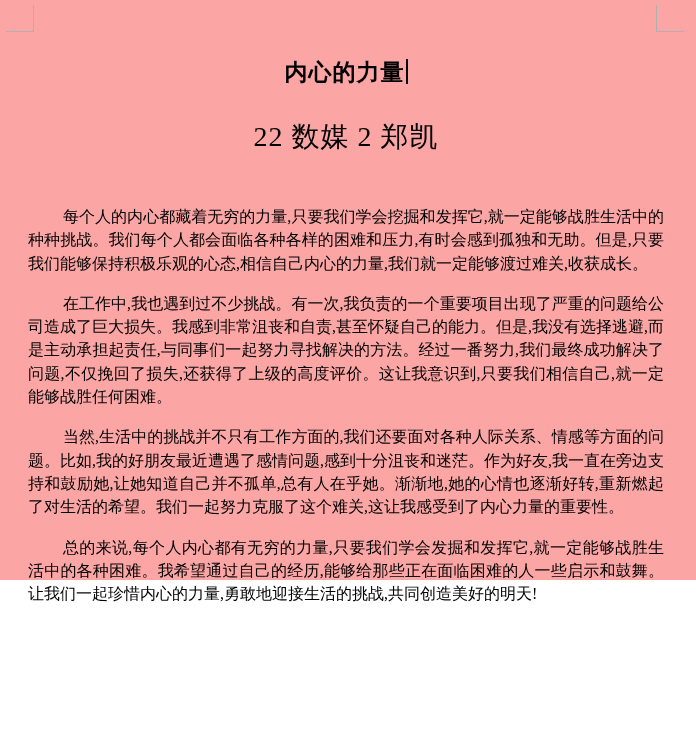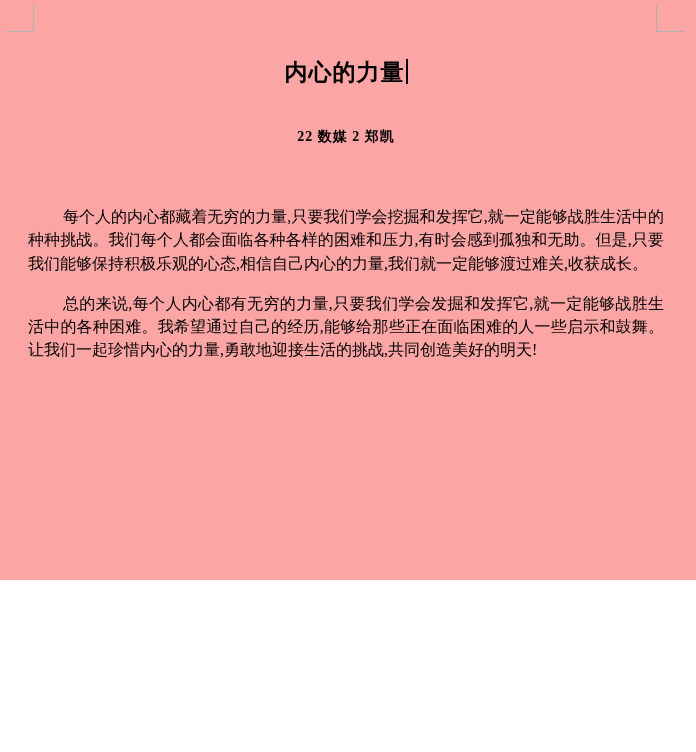--- a/index.html
+++ b/index.html
@@ -55,23 +55,23 @@
   .caret {
     display: inline-block;
     width: 2px;
     height: 25px;
     background: #000000;
     vertical-align: -4px;
     margin-left: 1px;
   }
   .doc-byline {
     margin: 36px 0 0 0;
-    font-size: 14px;
+    font-size: 28px;
     line-height: 28px;
-    font-weight: 700;
+    font-weight: 400;
     text-align: center;
     letter-spacing: 1px;
     color: #000000;
   }
   .doc-body p {
     margin: 0 0 17px 0;
     font-size: 16px;
     line-height: 23.3px;
     text-align: justify;
     text-align-last: left;
@@ -92,17 +92,19 @@
   <div class="crop-mark tr"></div>
 
   <div class="content">
 
     <h1 class="doc-title"><span>内心的力量</span><span class="caret"></span></h1>
 
     <div class="doc-byline">22 数媒 2 郑凯</div>
 
     <div class="doc-body">
       <p>每个人的内心都藏着无穷的力量,只要我们学会挖掘和发挥它,就一定能够战胜生活中的种种挑战。我们每个人都会面临各种各样的困难和压力,有时会感到孤独和无助。但是,只要我们能够保持积极乐观的心态,相信自己内心的力量,我们就一定能够渡过难关,收获成长。</p>
+      <p>在工作中,我也遇到过不少挑战。有一次,我负责的一个重要项目出现了严重的问题给公司造成了巨大损失。我感到非常沮丧和自责,甚至怀疑自己的能力。但是,我没有选择逃避,而是主动承担起责任,与同事们一起努力寻找解决的方法。经过一番努力,我们最终成功解决了问题,不仅挽回了损失,还获得了上级的高度评价。这让我意识到,只要我们相信自己,就一定能够战胜任何困难。</p>
+      <p>当然,生活中的挑战并不只有工作方面的,我们还要面对各种人际关系、情感等方面的问题。比如,我的好朋友最近遭遇了感情问题,感到十分沮丧和迷茫。作为好友,我一直在旁边支持和鼓励她,让她知道自己并不孤单,总有人在乎她。渐渐地,她的心情也逐渐好转,重新燃起了对生活的希望。我们一起努力克服了这个难关,这让我感受到了内心力量的重要性。</p>
       <p>总的来说,每个人内心都有无穷的力量,只要我们学会发掘和发挥它,就一定能够战胜生活中的各种困难。我希望通过自己的经历,能够给那些正在面临困难的人一些启示和鼓舞。让我们一起珍惜内心的力量,勇敢地迎接生活的挑战,共同创造美好的明天!</p>
     </div>
 
   </div>
 </div>
 
 </body></html>

